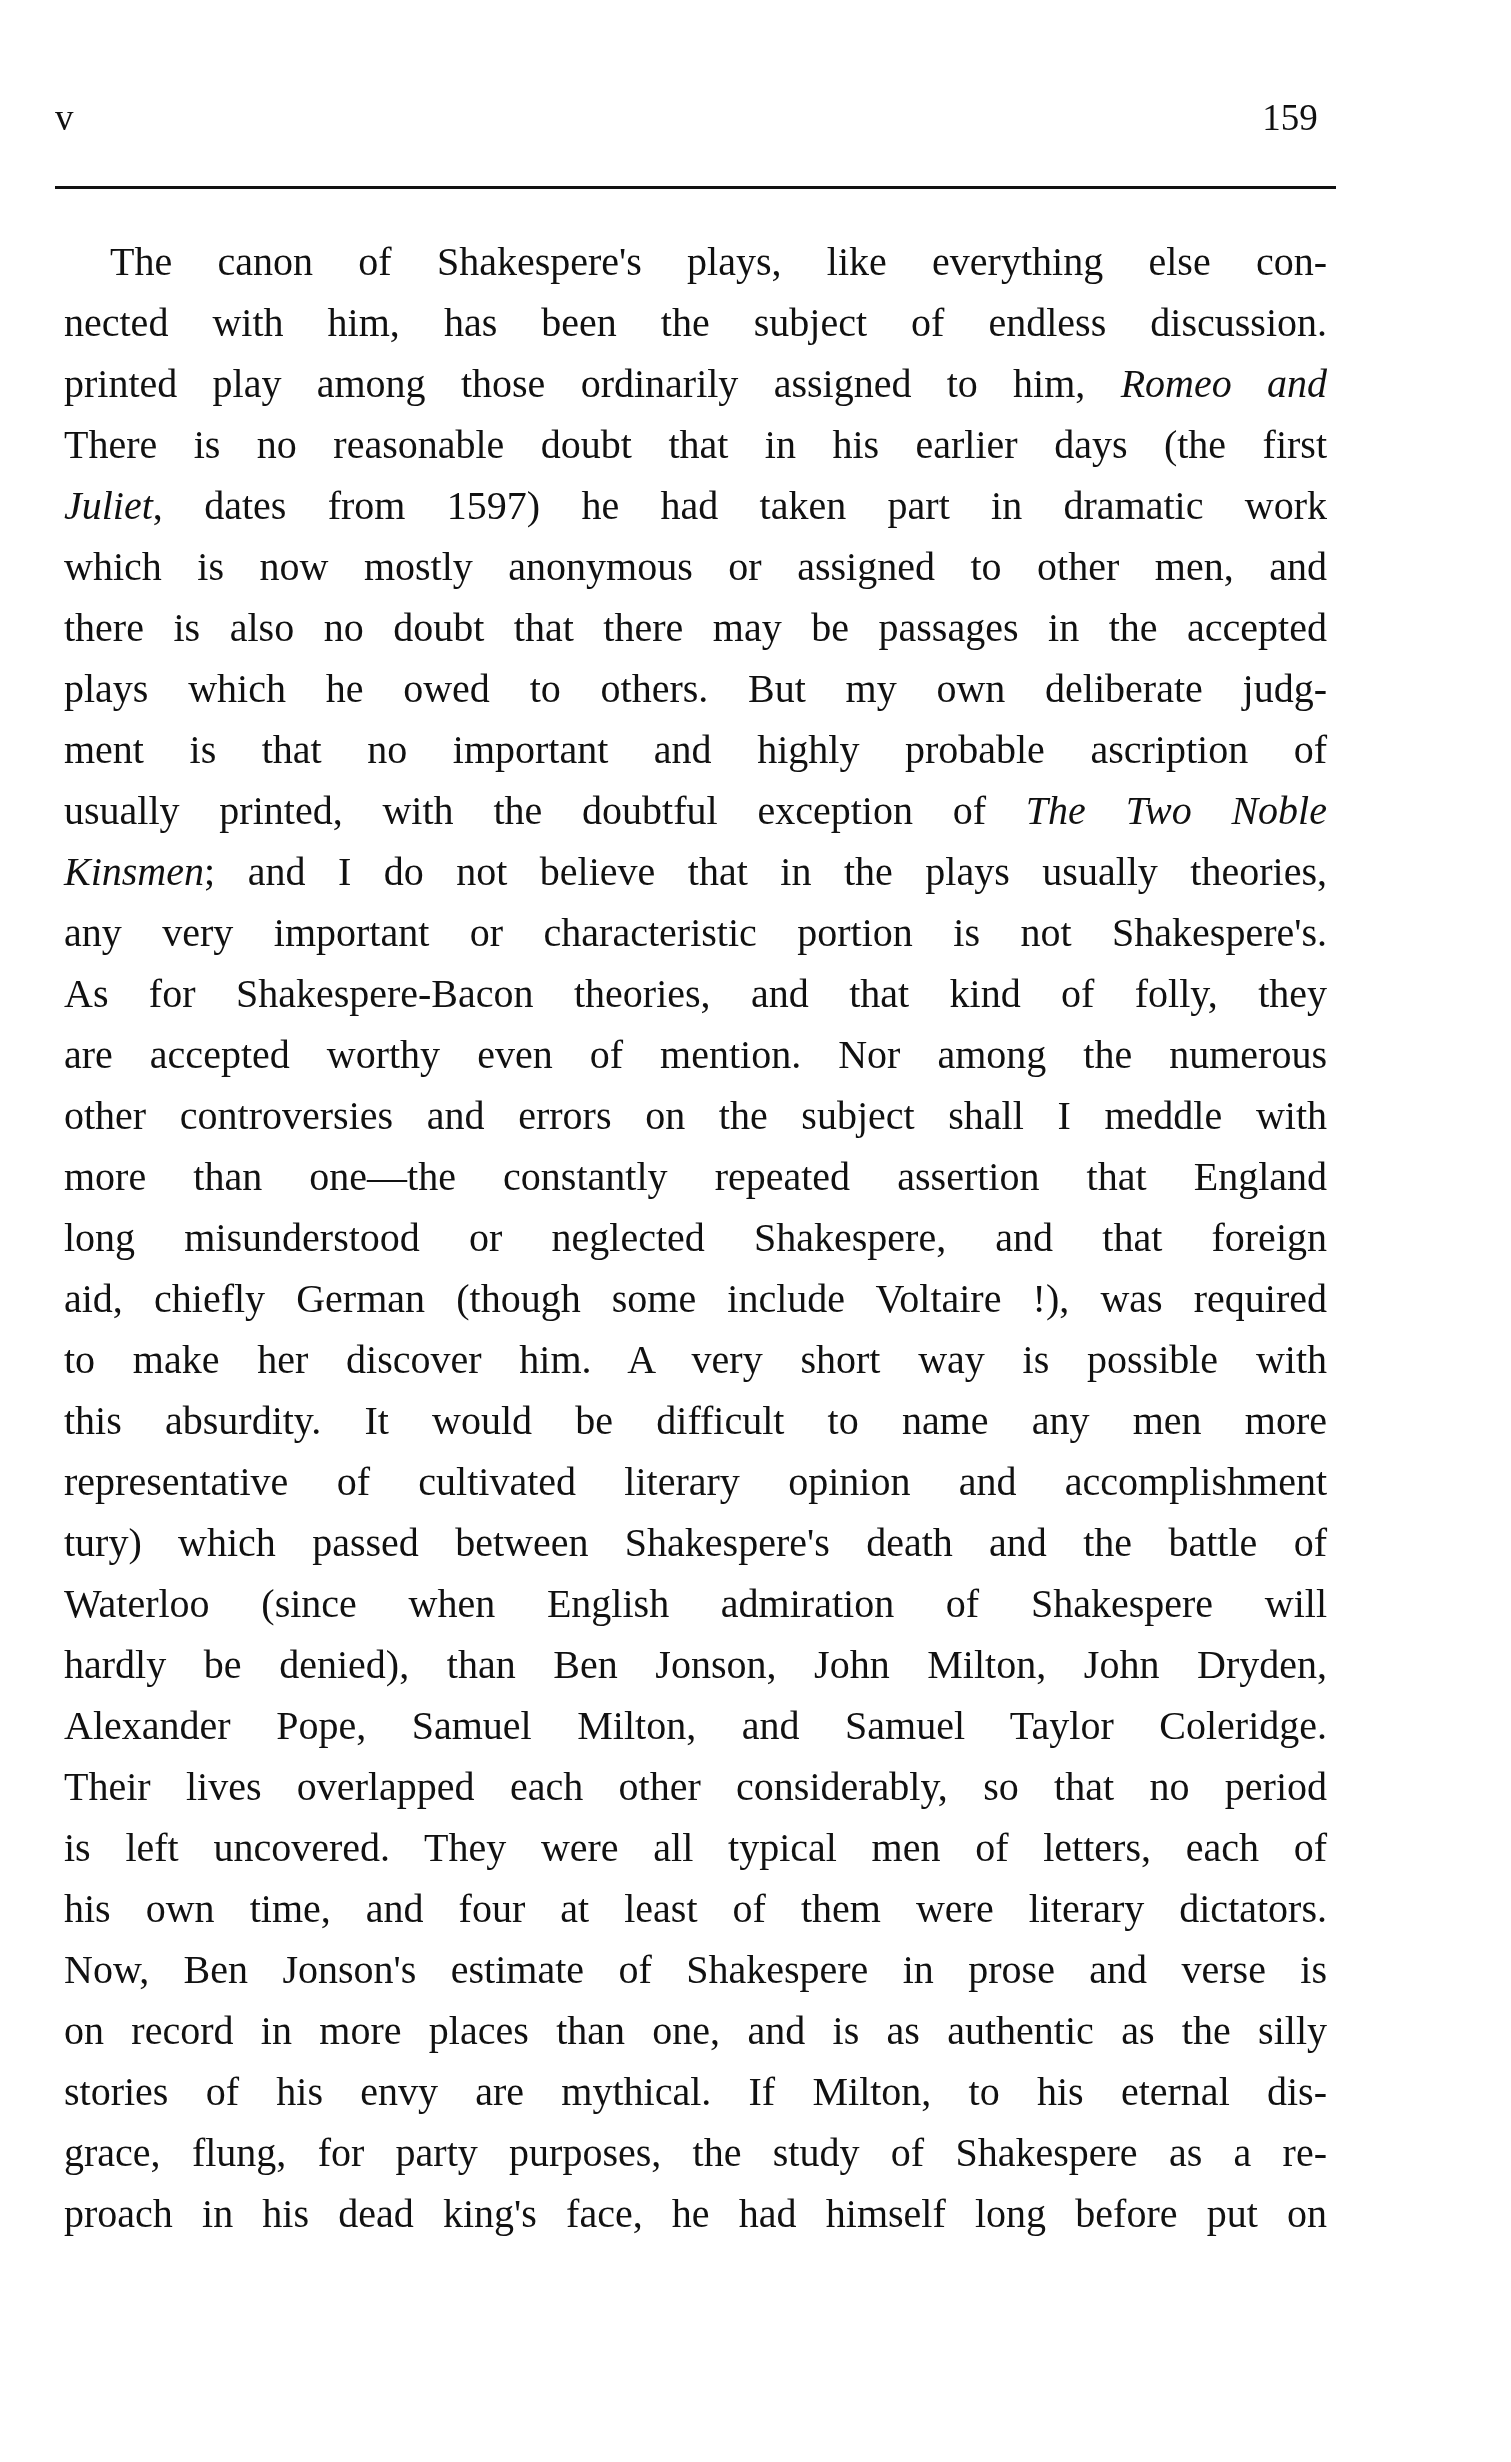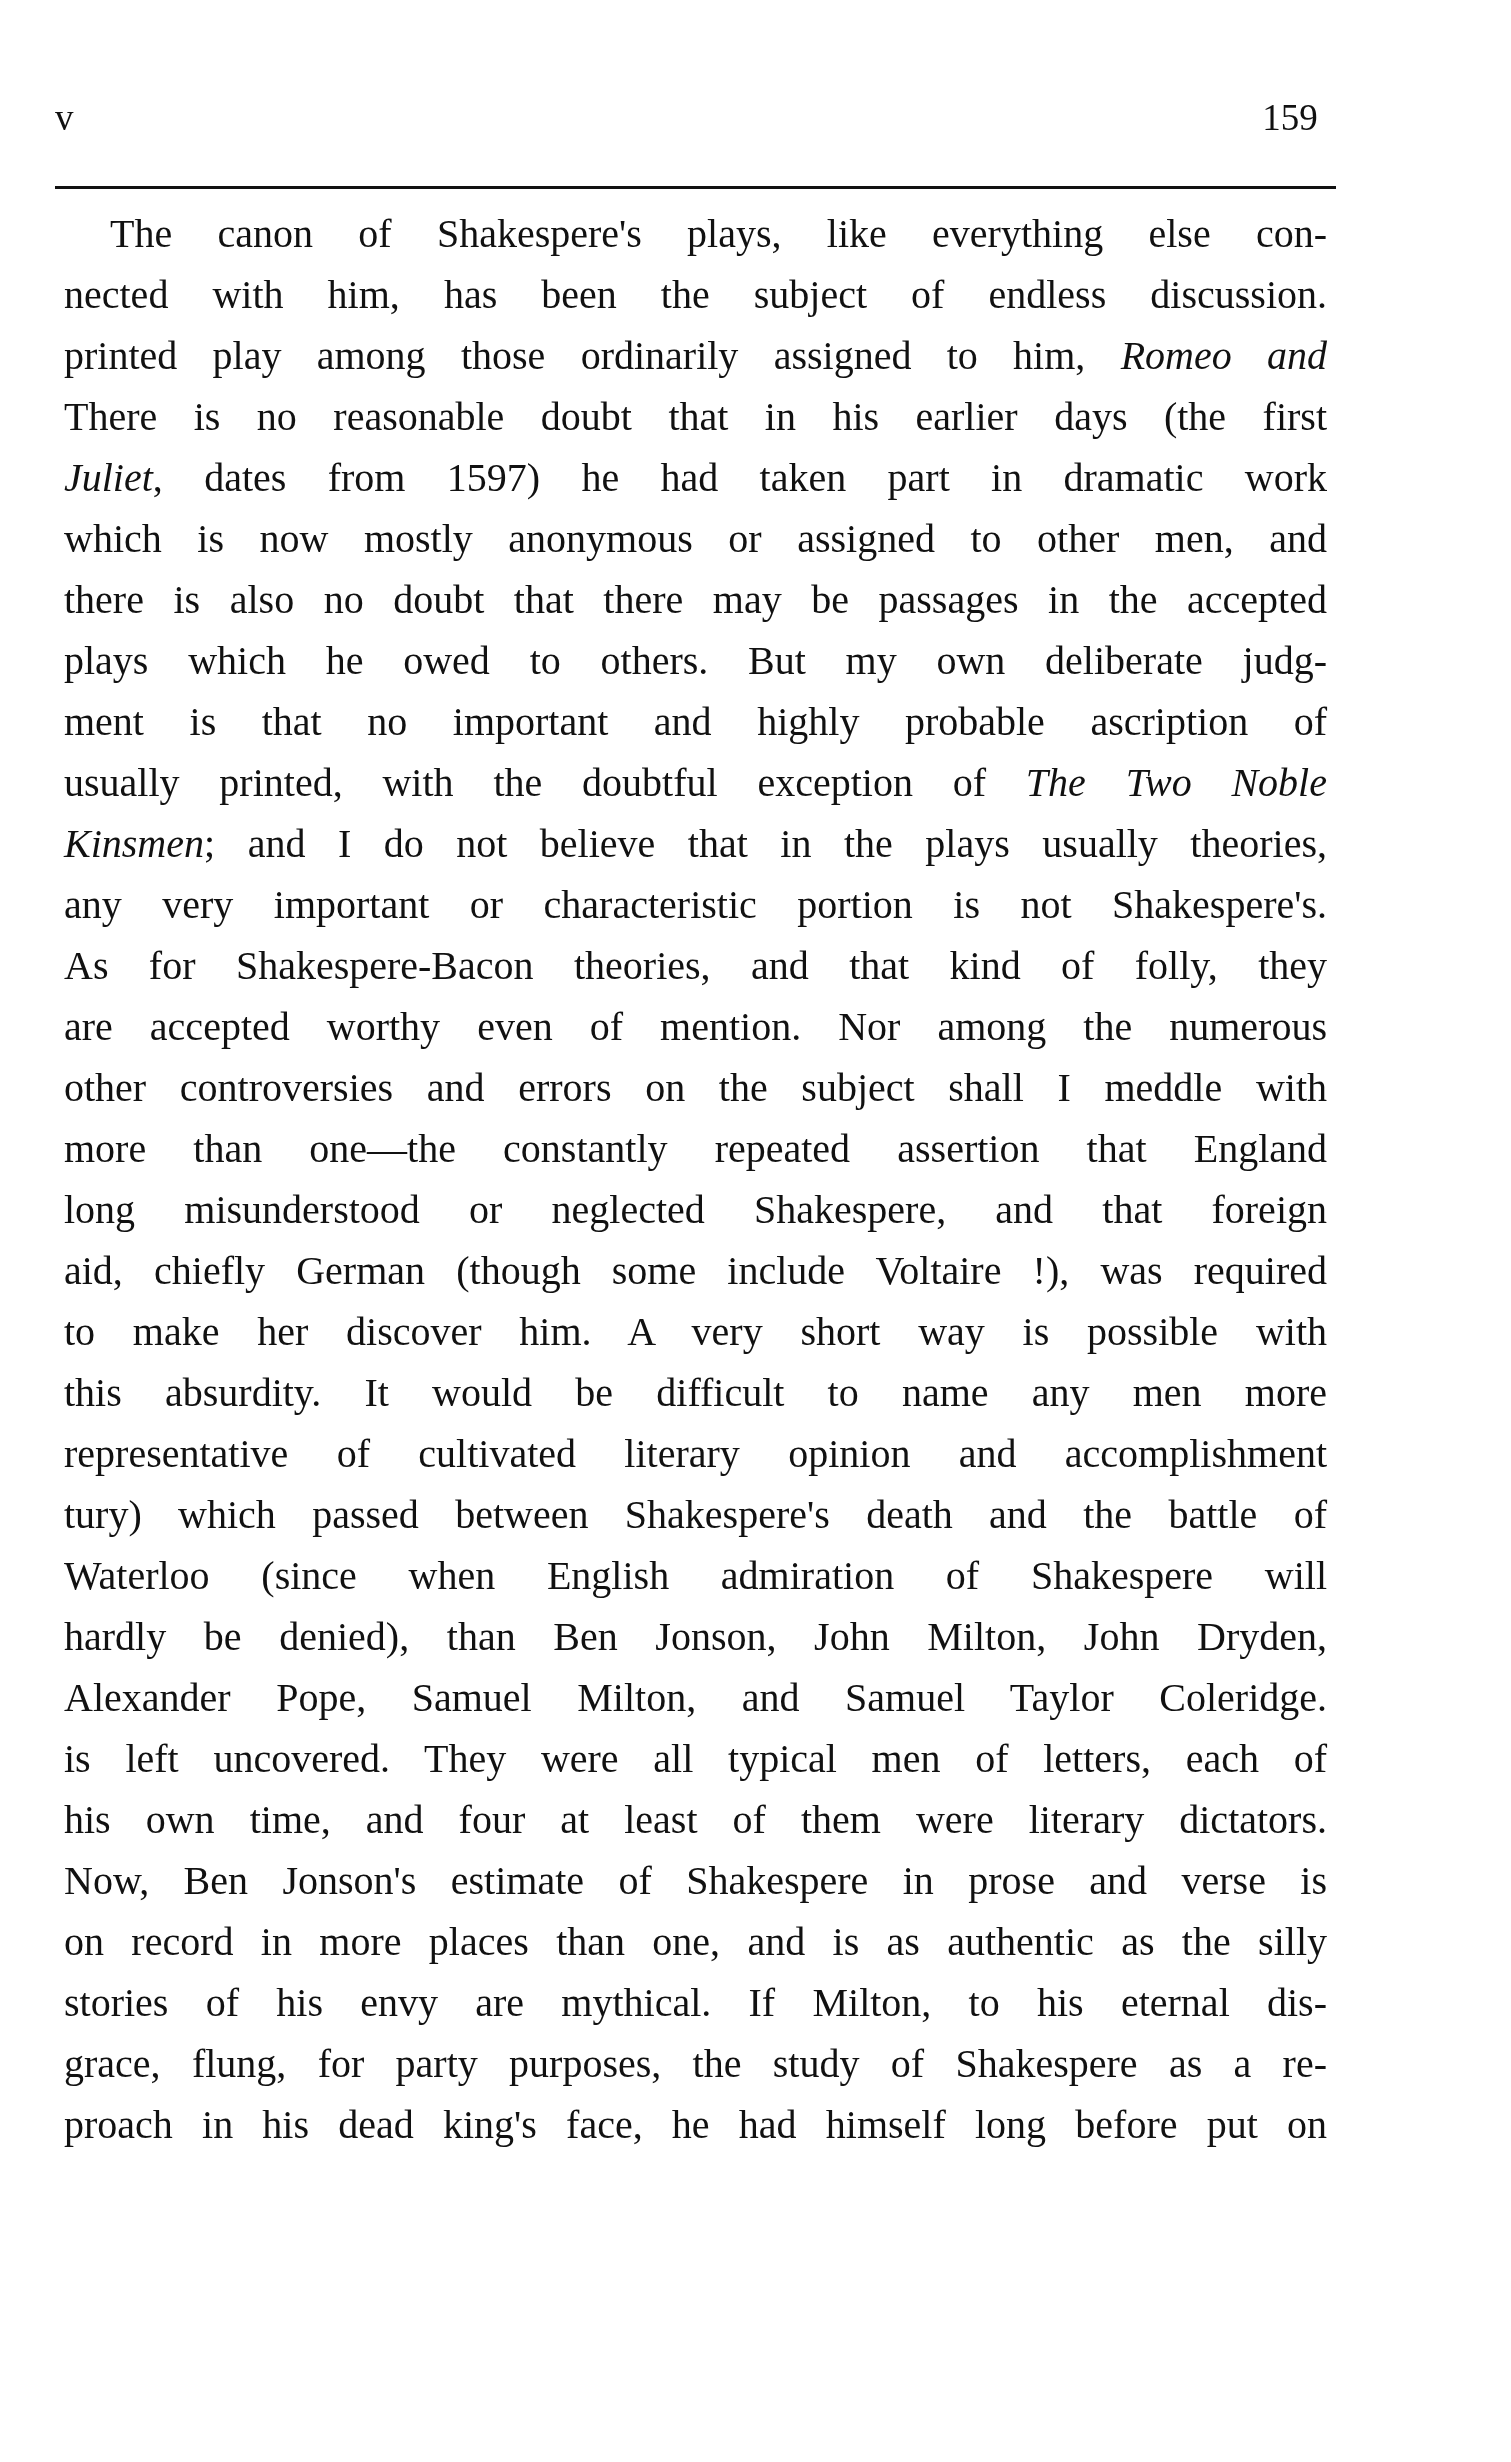--- a/index.html
+++ b/index.html
@@ -7,21 +7,21 @@
          font-family:"Liberation Serif","DejaVu Serif",serif; color:#111; }
   .header { position:absolute; left:55px; top:87px; width:1281px; height:64px; }
   .hdr-chapter { position:absolute; left:0; top:9.2px; font-size:37px; }
   .hdr-title { position:absolute; left:137px; top:9.2px; width:1007px; text-align:center;
                font-size:37px; letter-spacing:2.7px; }
   .hdr-page { position:absolute; right:18.3px; top:9.2px; font-size:37px; }
   .rule { position:absolute; left:55px; top:186px; width:1281px; height:2.7px; background:#111; }
   .body-text { position:absolute; left:64px; top:203px; width:1263px; }
   .line { font-size:40px; line-height:61px; height:61px; white-space:nowrap;
           text-align:justify; text-align-last:justify; }
-  .line.indent { padding-left:46px; }
+  .line.indent { padding-left:46px;margin-top:28px; }
   i { font-style:italic; }
 </style>
 </head>
 <body>
 
 <div class="header">
   <span class="hdr-chapter">v</span>
   <span class="hdr-page">159</span>
 </div>
 <div class="rule"></div>
@@ -45,20 +45,21 @@
     <div class="line"><span>more than one—the constantly repeated assertion that England</span></div>
     <div class="line"><span>long misunderstood or neglected Shakespere, and that foreign</span></div>
     <div class="line"><span>aid, chiefly German (though some include Voltaire !), was required</span></div>
     <div class="line"><span>to make her discover him. A very short way is possible with</span></div>
     <div class="line"><span>this absurdity. It would be difficult to name any men more</span></div>
     <div class="line"><span>representative of cultivated literary opinion and accomplishment</span></div>
     <div class="line"><span>tury) which passed between Shakespere's death and the battle of</span></div>
     <div class="line"><span>Waterloo (since when English admiration of Shakespere will</span></div>
     <div class="line"><span>hardly be denied), than Ben Jonson, John Milton, John Dryden,</span></div>
     <div class="line"><span>Alexander Pope, Samuel Milton, and Samuel Taylor Coleridge.</span></div>
+    <div class="line"><span>Their lives overlapped each other considerably, so that no period</span></div>
     <div class="line"><span>is left uncovered. They were all typical men of letters, each of</span></div>
     <div class="line"><span>his own time, and four at least of them were literary dictators.</span></div>
     <div class="line"><span>Now, Ben Jonson's estimate of Shakespere in prose and verse is</span></div>
     <div class="line"><span>on record in more places than one, and is as authentic as the silly</span></div>
     <div class="line"><span>stories of his envy are mythical. If Milton, to his eternal dis-</span></div>
     <div class="line"><span>grace, flung, for party purposes, the study of Shakespere as a re-</span></div>
     <div class="line"><span>proach in his dead king's face, he had himself long before put on</span></div>
   </div>
 
 

